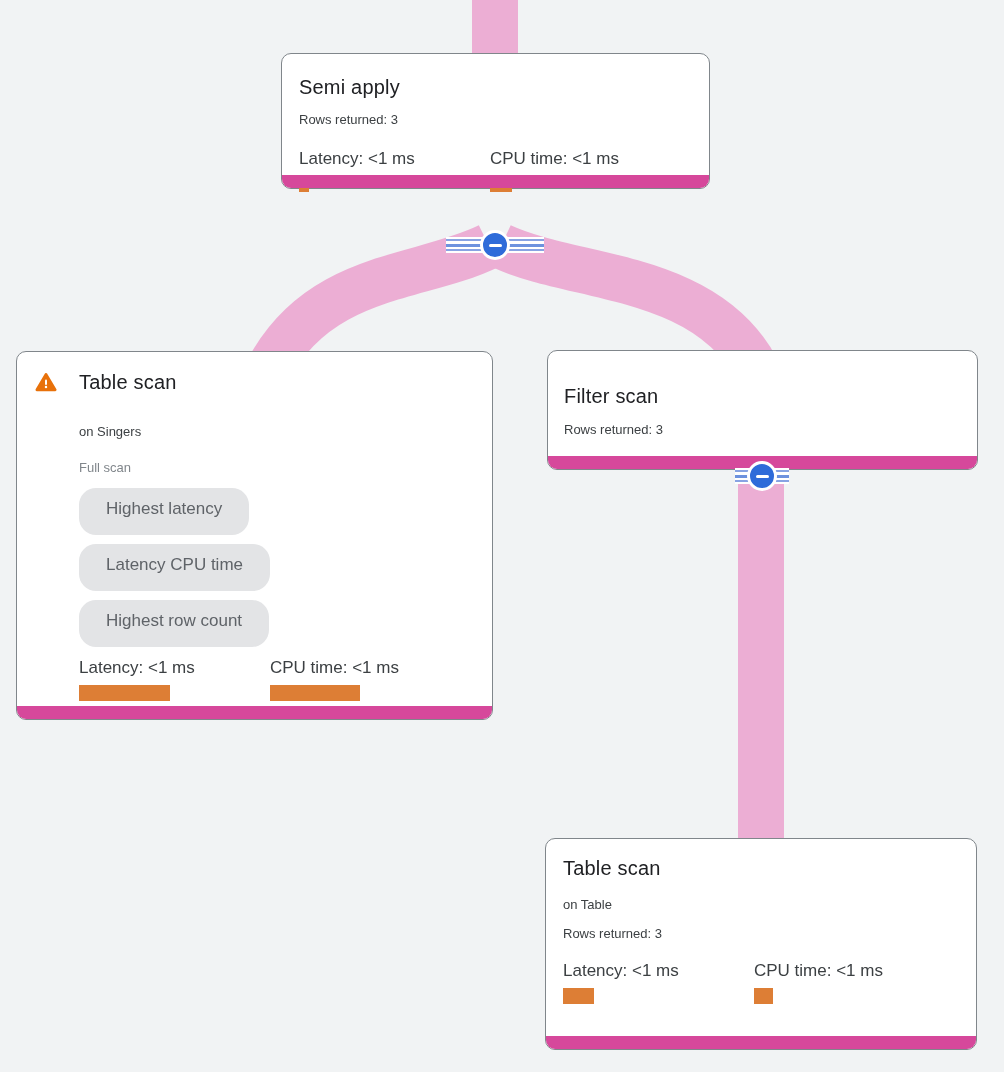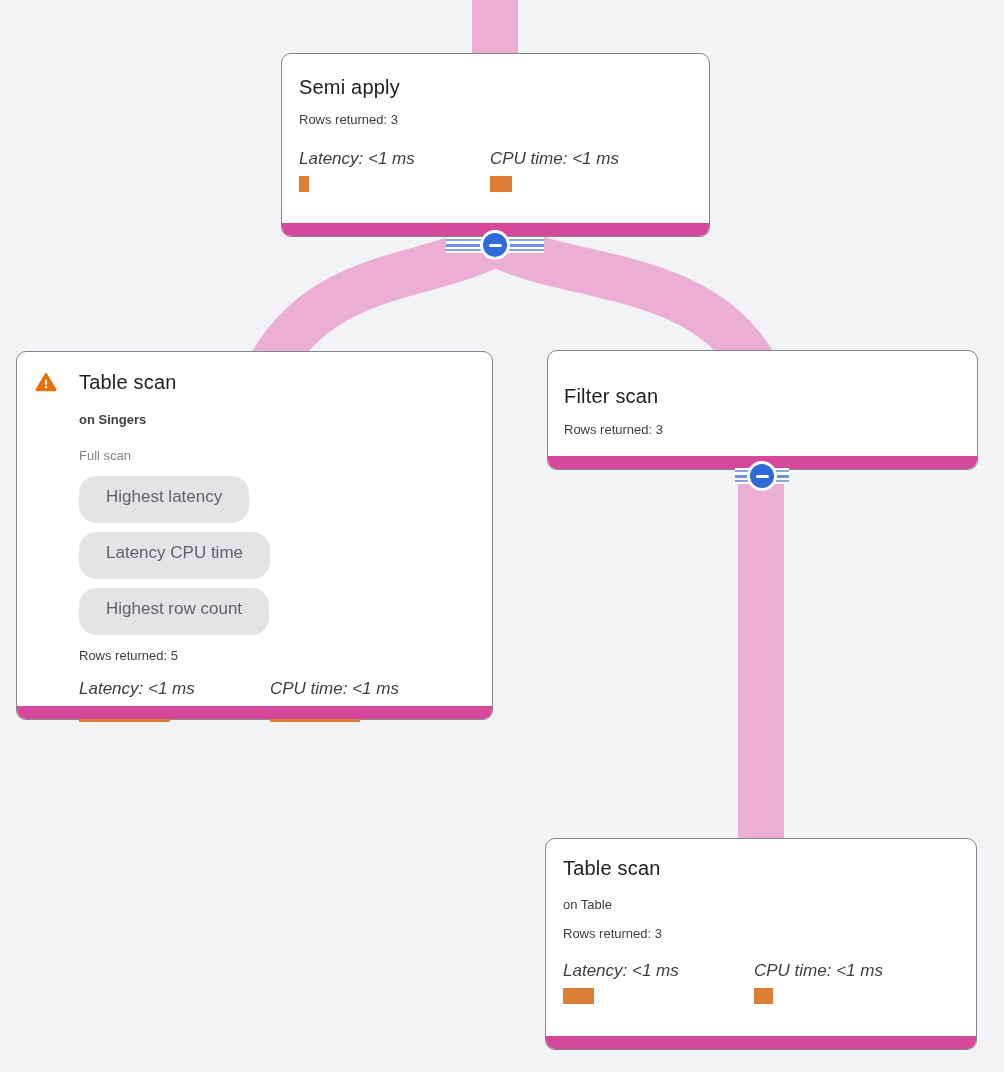--- a/index.html
+++ b/index.html
@@ -41,21 +41,21 @@
   .muted{color:var(--muted);}
   .title-row{display:flex;align-items:center;}
   .warn{width:22px;height:20px;flex:0 0 22px;margin-right:22px;}
   .chips .chip{
     display:block;width:fit-content;
     background:var(--chip-bg);color:var(--chip-text);
     font-size:17px;line-height:33px;height:39px;
     padding:4px 27px;border-radius:17px;margin-bottom:9px;
   }
   .metrics{display:flex;}
-  .metric-col{width:191px;font-style:italic;}
+  .metric-col{width:191px;}
   .metric-label{font-size:17px;line-height:22px;color:var(--body);}
   .bar{height:16px;margin-top:6px;background:var(--bar);}
   .collapse{position:absolute;z-index:3;}
   .ribbon{
     position:absolute;height:16px;
     background:linear-gradient(to bottom,
       #ffffff 0 2px, var(--stripe) 2px 4px, #ffffff 4px 7px,
       #6d92de 7px 10px, #ffffff 10px 12px, var(--stripe) 12px 14px, #ffffff 14px 16px);
   }
   .knob{
@@ -70,21 +70,21 @@
 </head>
 <body>
 
 <svg class="edges" width="1004" height="1072" viewBox="0 0 1004 1072" aria-hidden="true">
   <path d="M 495 -4 V 60" stroke="#ecaed4" stroke-width="46" fill="none"></path>
   <path d="M 489 246 C 420 280, 320 272, 268 370" stroke="#ecaed4" stroke-width="46" fill="none"></path>
   <path d="M 501 246 C 574 280, 706 272, 757 370" stroke="#ecaed4" stroke-width="46" fill="none"></path>
   <path d="M 761 466 V 890" stroke="#ecaed4" stroke-width="46" fill="none"></path>
 </svg>
 
-<div class="node" style="left:281px;top:53px;width:429px;height:184px;padding:20px 16px 0 17px;">
+<div class="node" style="left:281px;top:53px;width:429px;height:136px;padding:20px 16px 0 17px;">
   <div class="node-title">Semi apply</div>
   <div class="line" style="margin-top:8px;">Rows returned: 3</div>
   <div class="metrics" style="margin-top:16px;">
     <div class="metric-col">
       <div class="metric-label">Latency: &lt;1 ms</div>
       <div class="bar" style="width: 10px;"></div>
     </div>
     <div class="metric-col">
       <div class="metric-label">CPU time: &lt;1 ms</div>
       <div class="bar" style="width: 22px;"></div>
@@ -96,28 +96,27 @@
 <div class="node" style="left:16px;top:351px;width:477px;height:369px;padding:17px 16px 0 18px;">
   <div class="title-row">
     <svg class="warn" viewBox="0 0 24 22" aria-hidden="true">
       <path d="M12 3 L21.8 19.5 H2.2 Z" fill="#e8710a" stroke="#e8710a" stroke-width="3.5" stroke-linejoin="round"></path>
       <rect x="10.9" y="8.2" width="2.2" height="6" rx="1.1" fill="#ffffff"></rect>
       <circle cx="12" cy="16.6" r="1.35" fill="#ffffff"></circle>
     </svg>
     <div class="node-title">Table scan</div>
   </div>
   <div style="margin-left:44px;">
-    <div class="line" style="margin-top:13px;font-weight:bold;">on Singers</div>
+    <div class="line" style="margin-top:25px;">on Singers</div>
     <div class="line muted" style="margin-top:12px;">Full scan</div>
     <div class="chips" style="margin-top:8px;">
       <div class="chip">Highest latency</div>
       <div class="chip">Latency CPU time</div>
       <div class="chip">Highest row count</div>
     </div>
-    <div class="line" style="margin-top:8px;">Rows returned: 5</div>
     <div class="metrics" style="margin-top:10px;">
       <div class="metric-col">
         <div class="metric-label">Latency: &lt;1 ms</div>
         <div class="bar" style="width: 91px;"></div>
       </div>
       <div class="metric-col">
         <div class="metric-label">CPU time: &lt;1 ms</div>
         <div class="bar" style="width: 90px;"></div>
       </div>
     </div>

